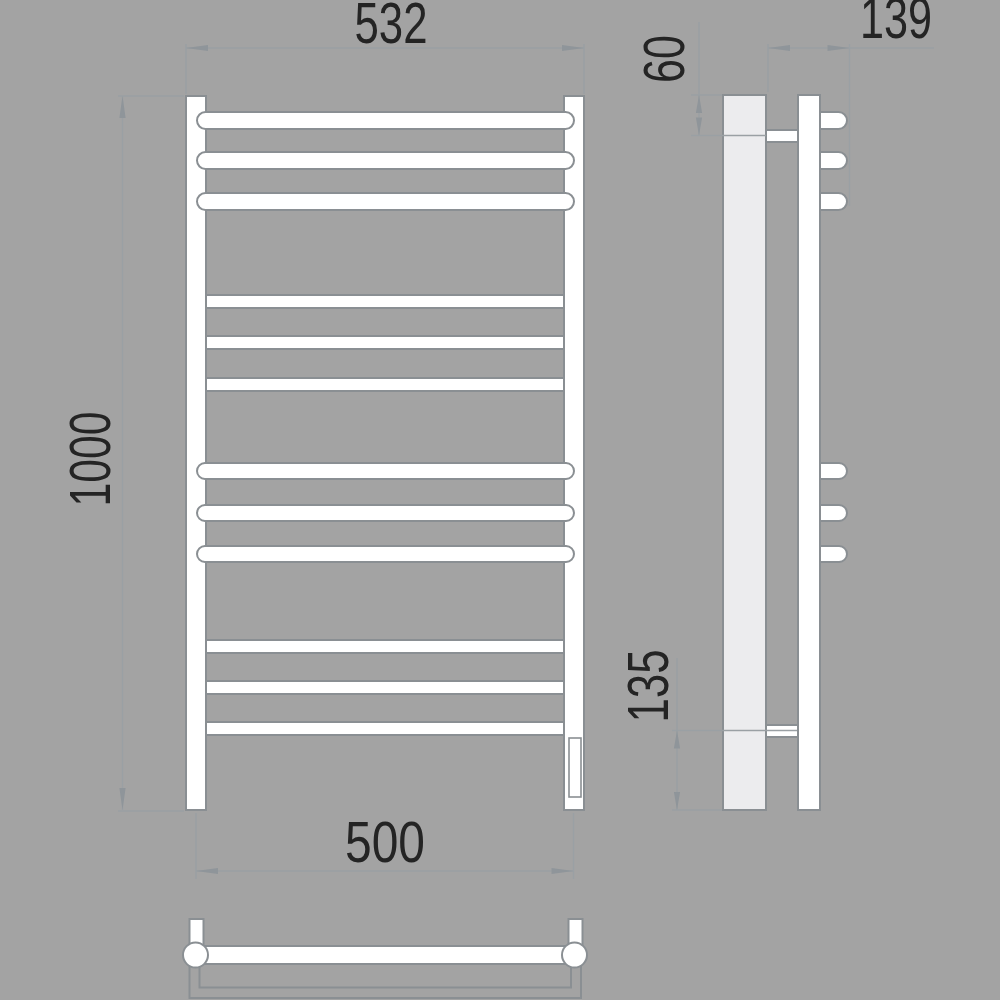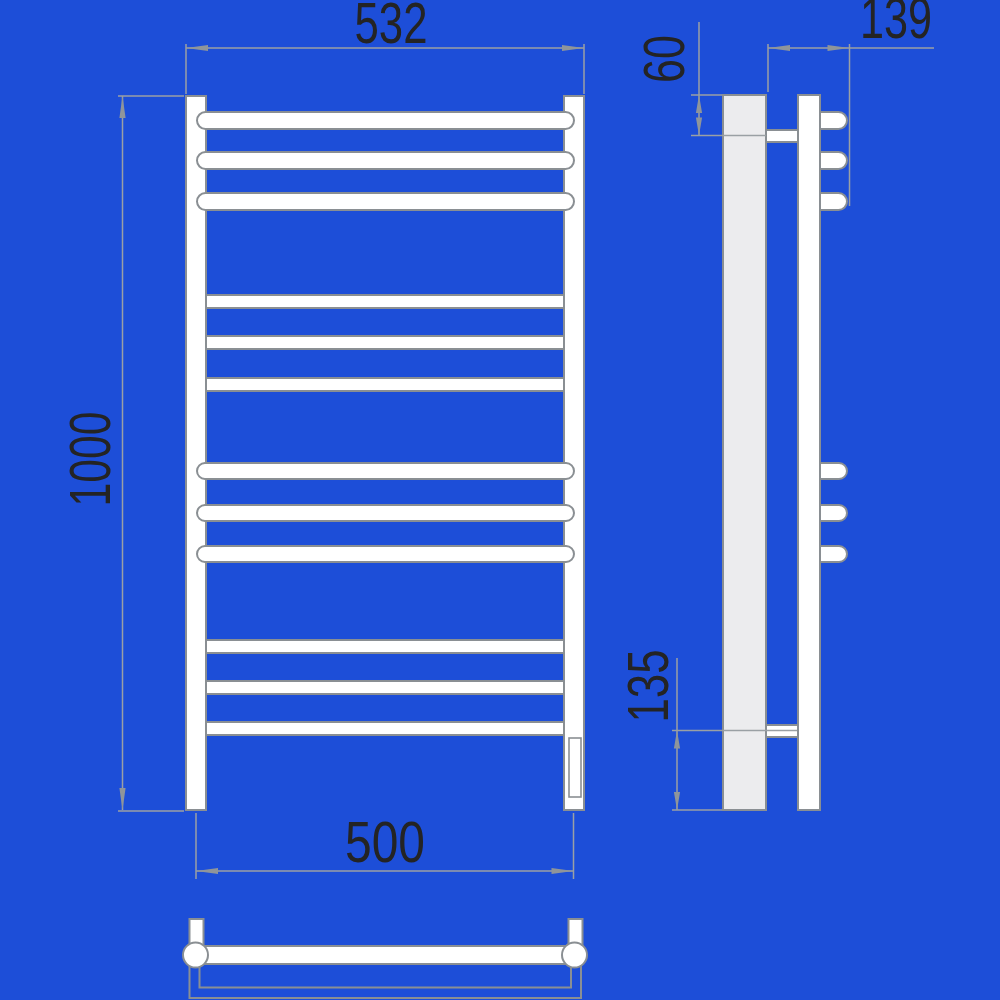--- a/index.html
+++ b/index.html
@@ -1,20 +1,20 @@
 <!DOCTYPE html>
 <html><head>
 <meta charset="utf-8">
 <style>
   html, body { margin: 0; padding: 0; background: #ffffff; }
   .canvas {
     position: relative;
     width: 1000px;
     height: 1000px;
-    background: #1d4ed8;
+    background: #a3a3a3;
     font-family: "Liberation Sans", sans-serif;
   }
   svg { display: block; }
   .geo     { fill: #ffffff; stroke: #8a8f93; stroke-width: 2; }
   .shade   { fill: #ececee; stroke: #8a8f93; stroke-width: 2; }
   .geoline { fill: none; stroke: #8a8f93; stroke-width: 2; }
   .dim     { fill: none; stroke: #9aa0a4; stroke-width: 1.5; }
   .arr     { fill: #8f959a; stroke: none; }
   .dimtext {
     font-family: "Liberation Sans", sans-serif;

